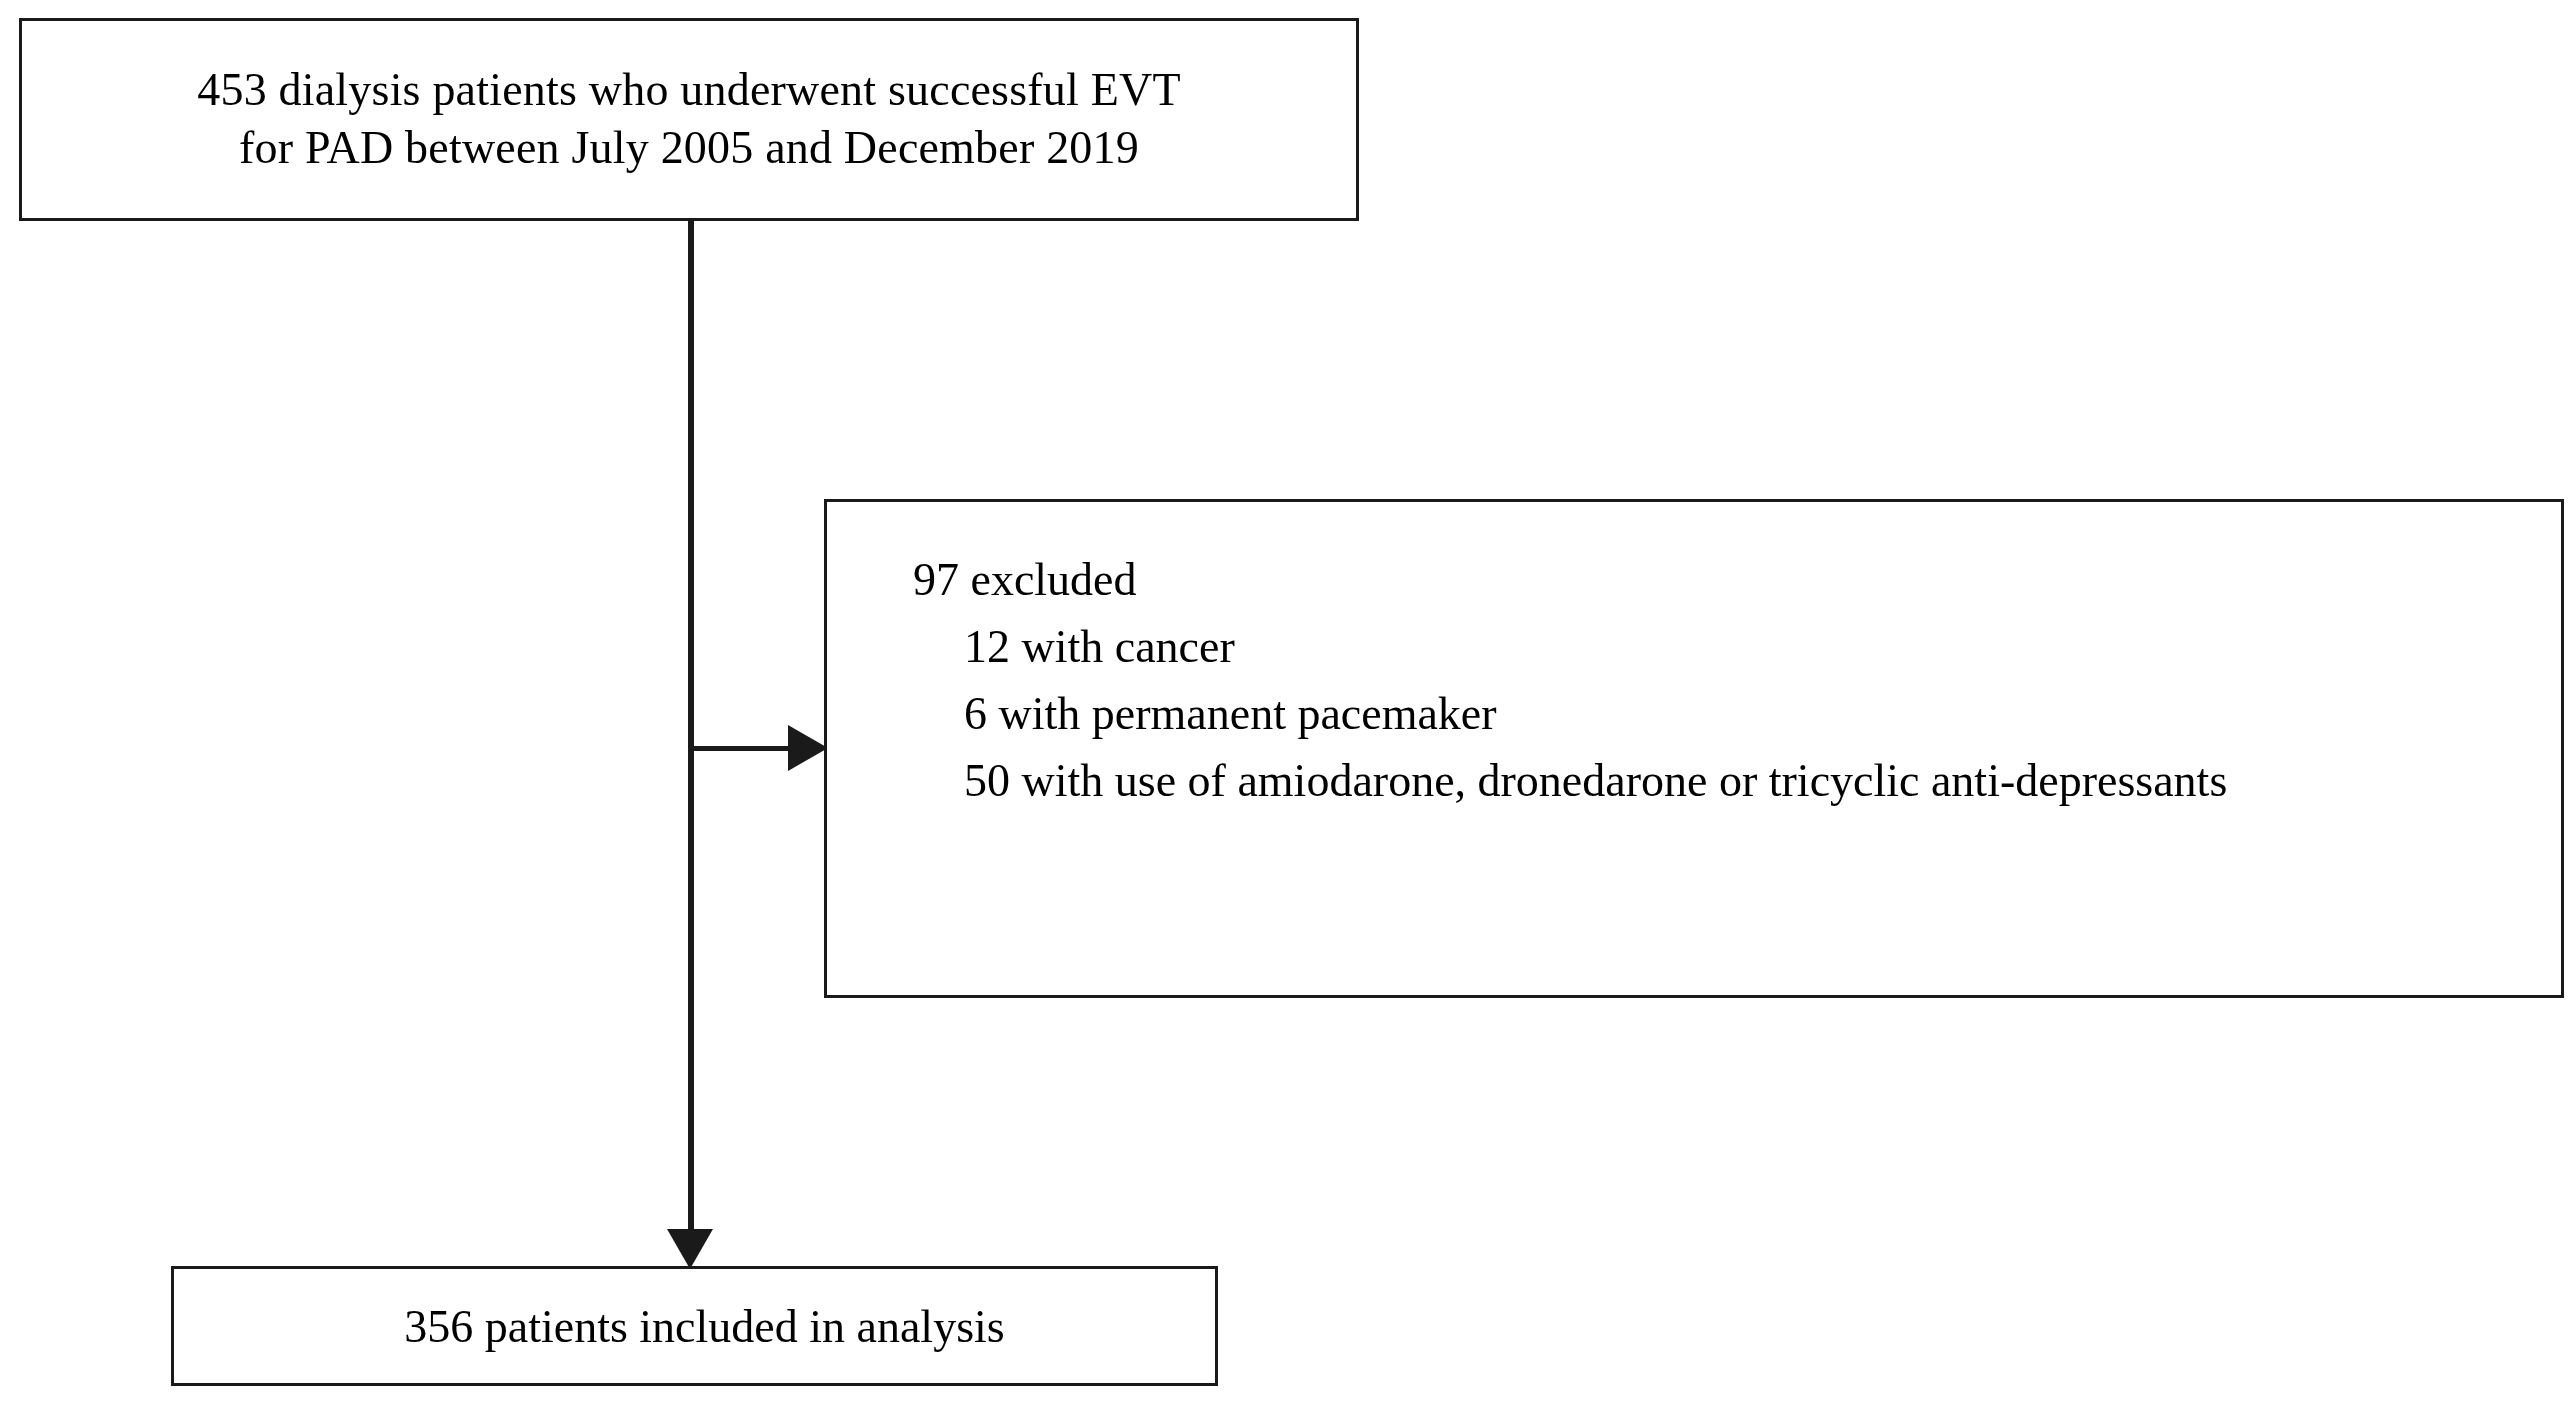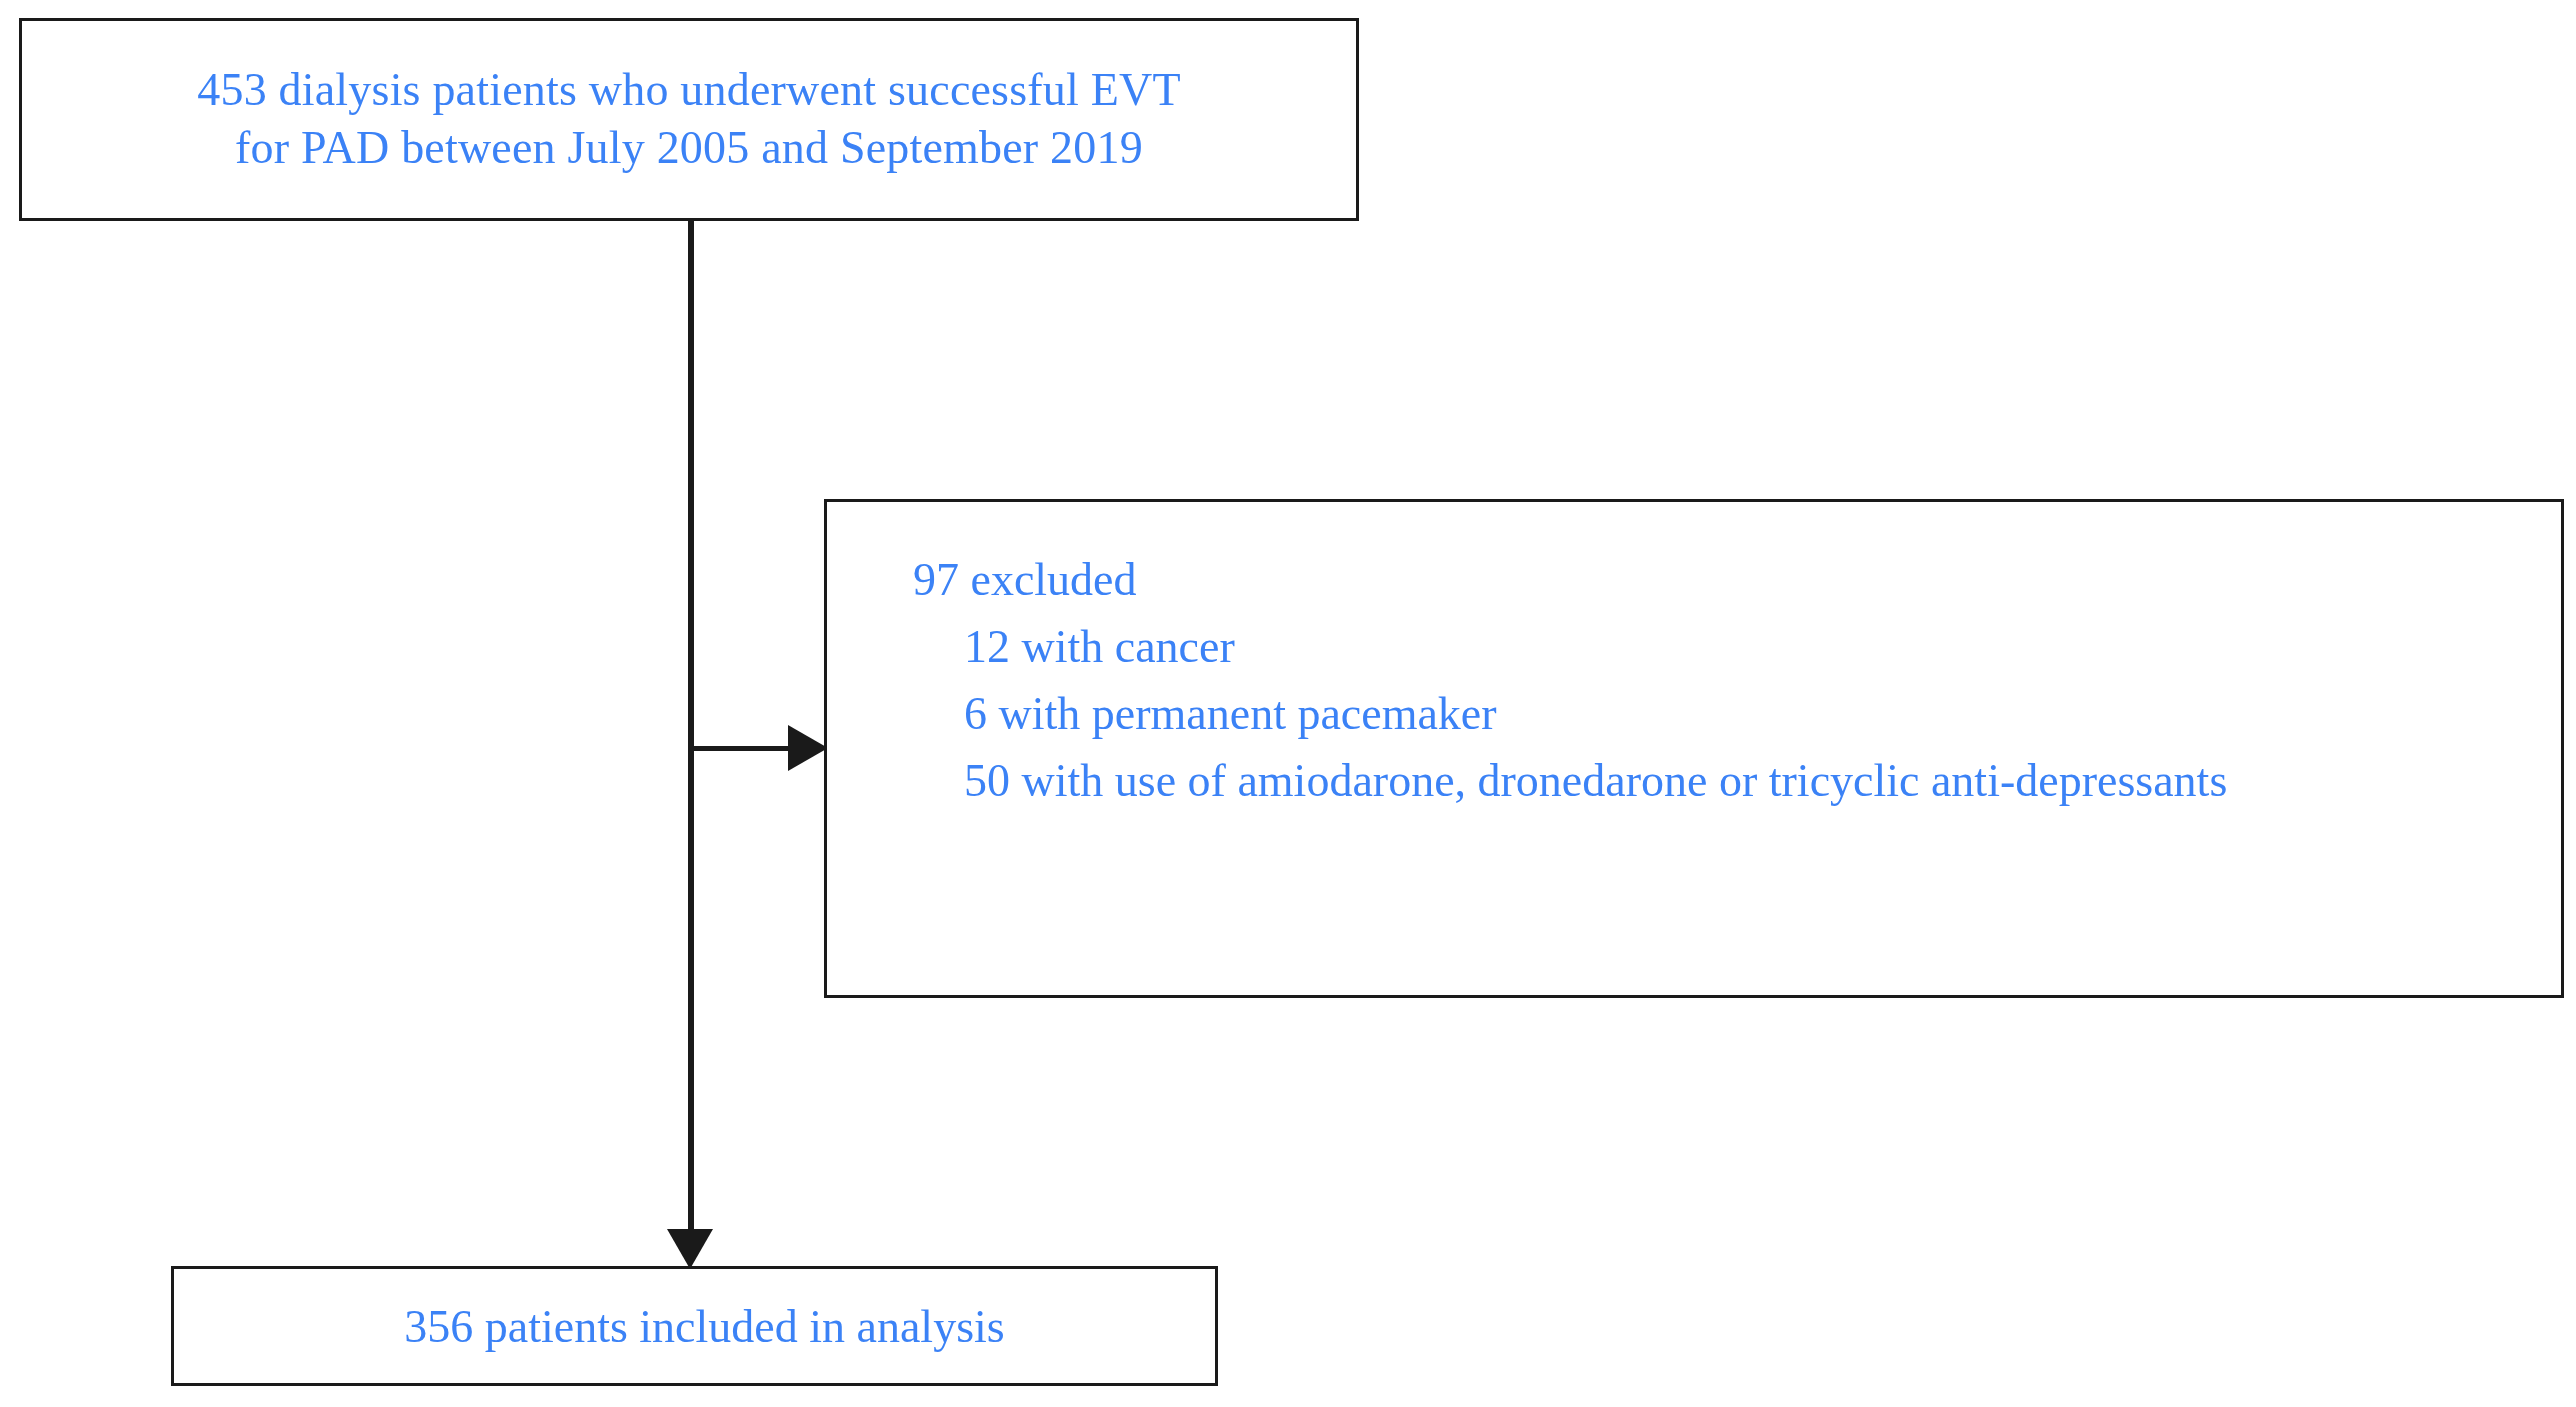--- a/index.html
+++ b/index.html
@@ -7,21 +7,21 @@
     padding: 0;
     background: #ffffff;
   }
   #canvas {
     position: relative;
     width: 2576px;
     height: 1408px;
     background: #ffffff;
     overflow: hidden;
     font-family: "Liberation Serif", "DejaVu Serif", serif;
-    color: #3b82f6;
+    color: #000000;
   }
 
   
   .flow-box {
     position: absolute;
     box-sizing: border-box;
     border: 3.5px solid #1a1a1a;
     background: #ffffff;
   }
 
@@ -123,21 +123,21 @@
     border-top: 40px solid #1a1a1a;
   }
 </style>
 </head>
 <body>
 
 <div id="canvas">
 
   <div class="flow-box" id="box-enrolled">
     <div class="line">453 dialysis patients who underwent successful EVT</div>
-    <div class="line">for PAD between July 2005 and September 2019</div>
+    <div class="line">for PAD between July 2005 and December 2019</div>
   </div>
 
   <div class="conn" id="conn-vertical"></div>
   <div class="conn" id="conn-horizontal"></div>
   <div class="arrowhead" id="arrow-right"></div>
   <div class="arrowhead" id="arrow-down"></div>
 
   <div class="flow-box" id="box-excluded">
     <div class="excl-head">97 excluded</div>
     <ul class="excl-list">

